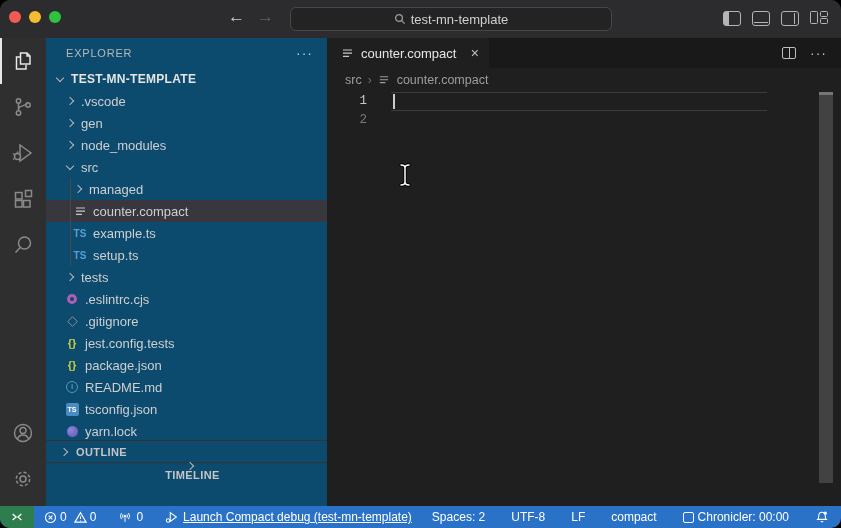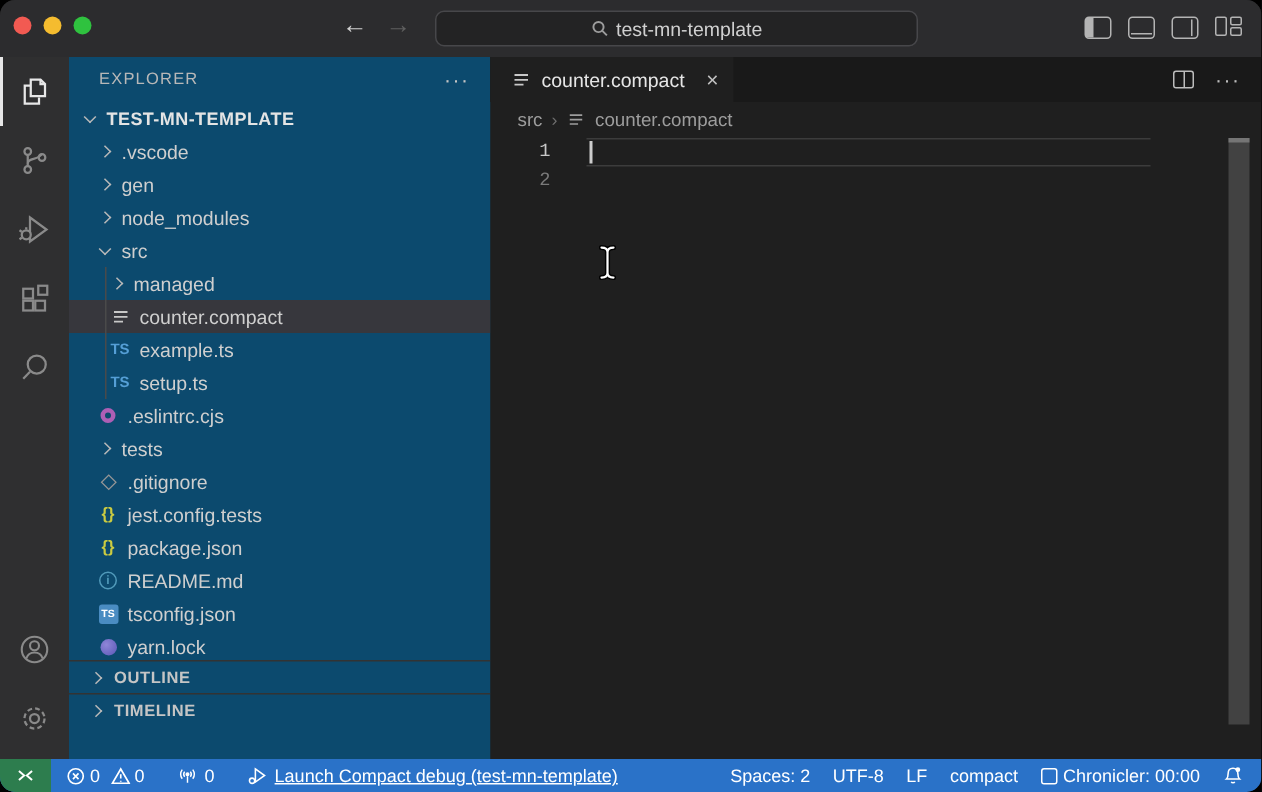--- a/index.html
+++ b/index.html
@@ -74,21 +74,21 @@
   .curline{position:absolute;left:64px;top:0;width:376px;height:19px;border-top:1px solid #3c3c3c;border-bottom:1px solid #3c3c3c;box-sizing:border-box;}
   .cursor{position:absolute;left:66px;top:2px;width:1.5px;height:15px;background:#cccccc;}
   .scroll-thumb{position:absolute;right:8px;top:0;width:14px;height:388px;background:#424242;border-top:3px solid #757575;}
   .ibeam{position:absolute;left:70px;top:70px;}
 
   
   .statusbar{position:absolute;left:0;right:0;bottom:0;height:22px;background:#2a72c8;color:#fff;font-size:12px;display:flex;align-items:center;}
   .remote{width:34px;height:22px;background:#2d7d4e;display:flex;align-items:center;justify-content:center;flex:0 0 auto;}
   .sb-item{display:flex;align-items:center;gap:4px;white-space:nowrap;}
   .sb-left{display:flex;align-items:center;gap:16px;padding-left:10px;}
-  .sb-right{margin-left:auto;display:flex;align-items:center;gap:15px;padding-right:12px;}
+  .sb-right{margin-left:auto;display:flex;align-items:center;gap:26px;padding-right:12px;}
   .probs{display:flex;align-items:center;gap:3px;}
   .chk{width:9px;height:9px;border:1.2px solid #fff;border-radius:2px;}
   .statusbar svg{display:block;}
 </style>
 </head>
 <body>
 
 <div class="window">
 
   <div class="titlebar">
@@ -221,28 +221,28 @@
         </span>
         <span>example.ts</span>
       </div>
     <div class="trow lvl2">
         <span class="ficon">
           <span class="ts-badge">TS</span>
         </span>
         <span>setup.ts</span>
       </div>
     <div class="trow lvl1">
+        <span class="chev r"></span>
+        <span>tests</span>
+      </div>
+    <div class="trow lvl1">
         <span class="ficon">
           <span class="i-eslint"></span>
         </span>
         <span>.eslintrc.cjs</span>
-      </div>
-    <div class="trow lvl1">
-        <span class="chev r"></span>
-        <span>tests</span>
       </div>
     <div class="trow lvl1">
         <span class="ficon">
           <span class="i-git"></span>
         </span>
         <span>.gitignore</span>
       </div>
     <div class="trow lvl1">
         <span class="ficon">
           <span class="json-badge">{}</span>
@@ -271,21 +271,21 @@
         <span class="ficon">
           <span class="i-yarn"></span>
         </span>
         <span>yarn.lock</span>
       </div>
 
     <div class="sb-section" style="bottom:44px;">
       <span class="chev r"></span>
       <span>OUTLINE</span>
     </div>
-    <div class="sb-section" style="bottom:22px;">
+    <div class="sb-section" style="bottom:22px;flex-direction:column;">
       <span class="chev r"></span>
       <span>TIMELINE</span>
     </div>
   </div>
 
   <div class="editor">
     <div class="tabstrip">
       <div class="tab">
         <span class="ficon" style="margin:0;">
             <svg width="13" height="13" viewBox="0 0 13 13">

